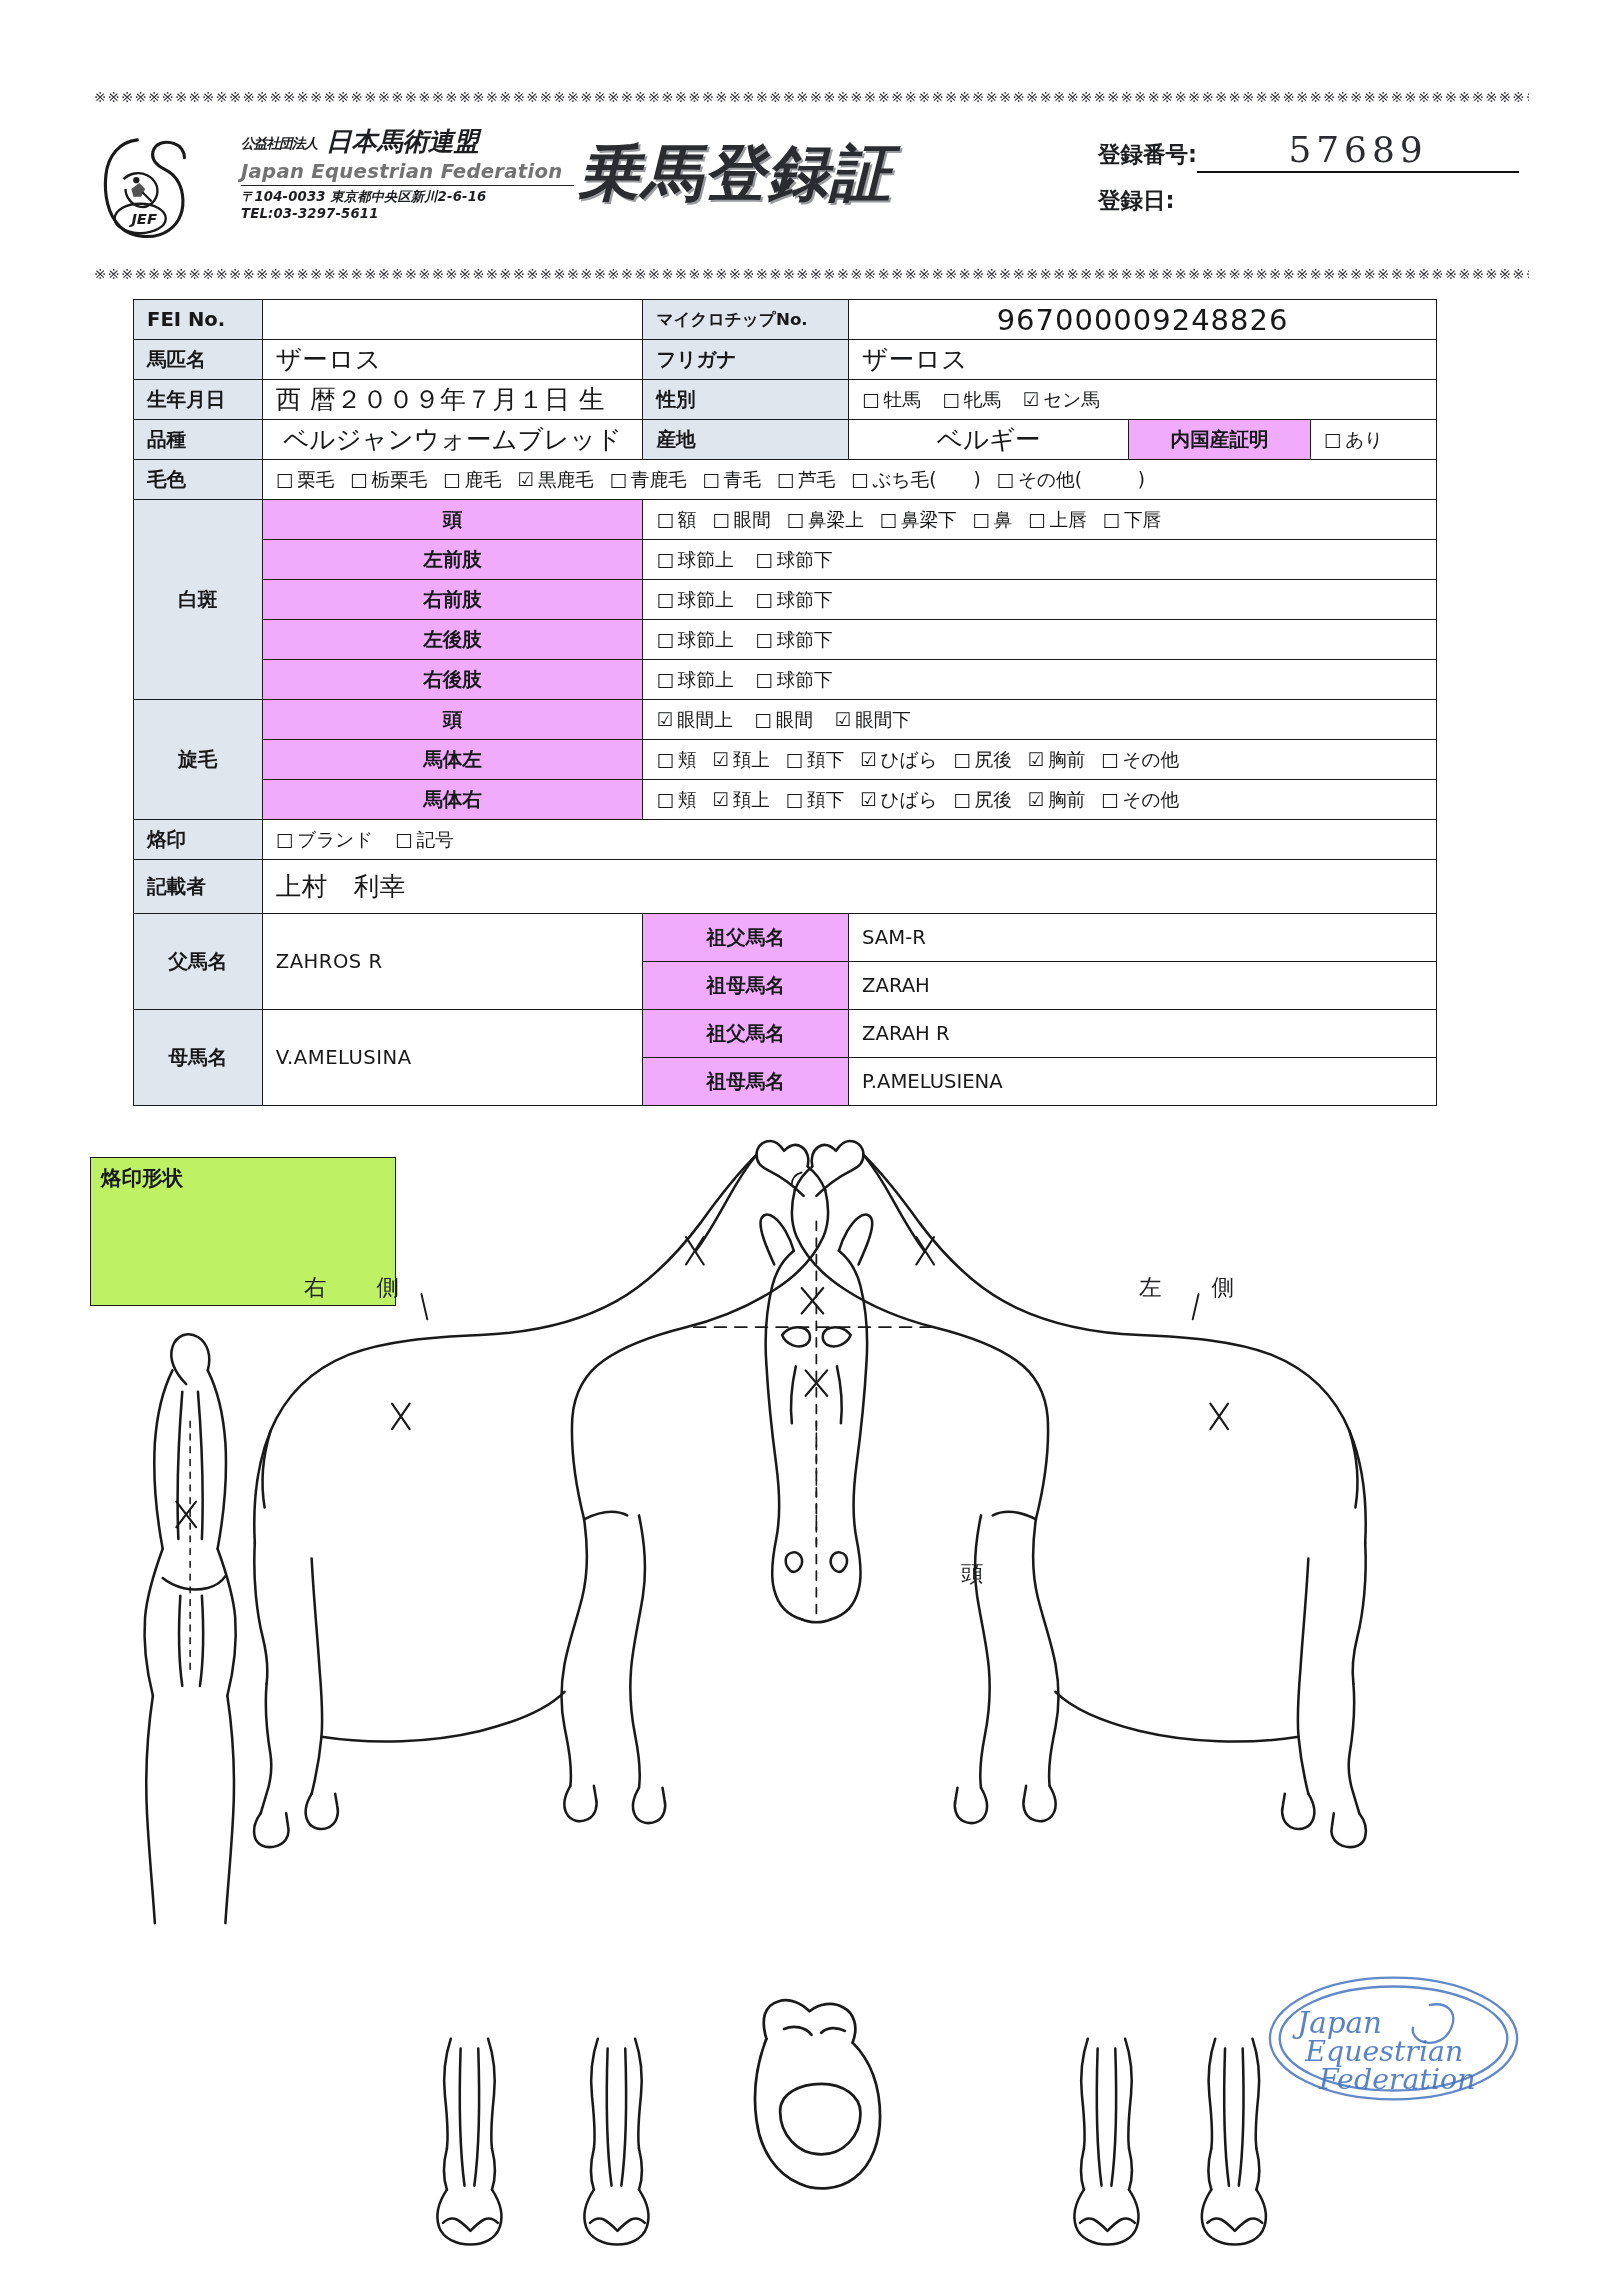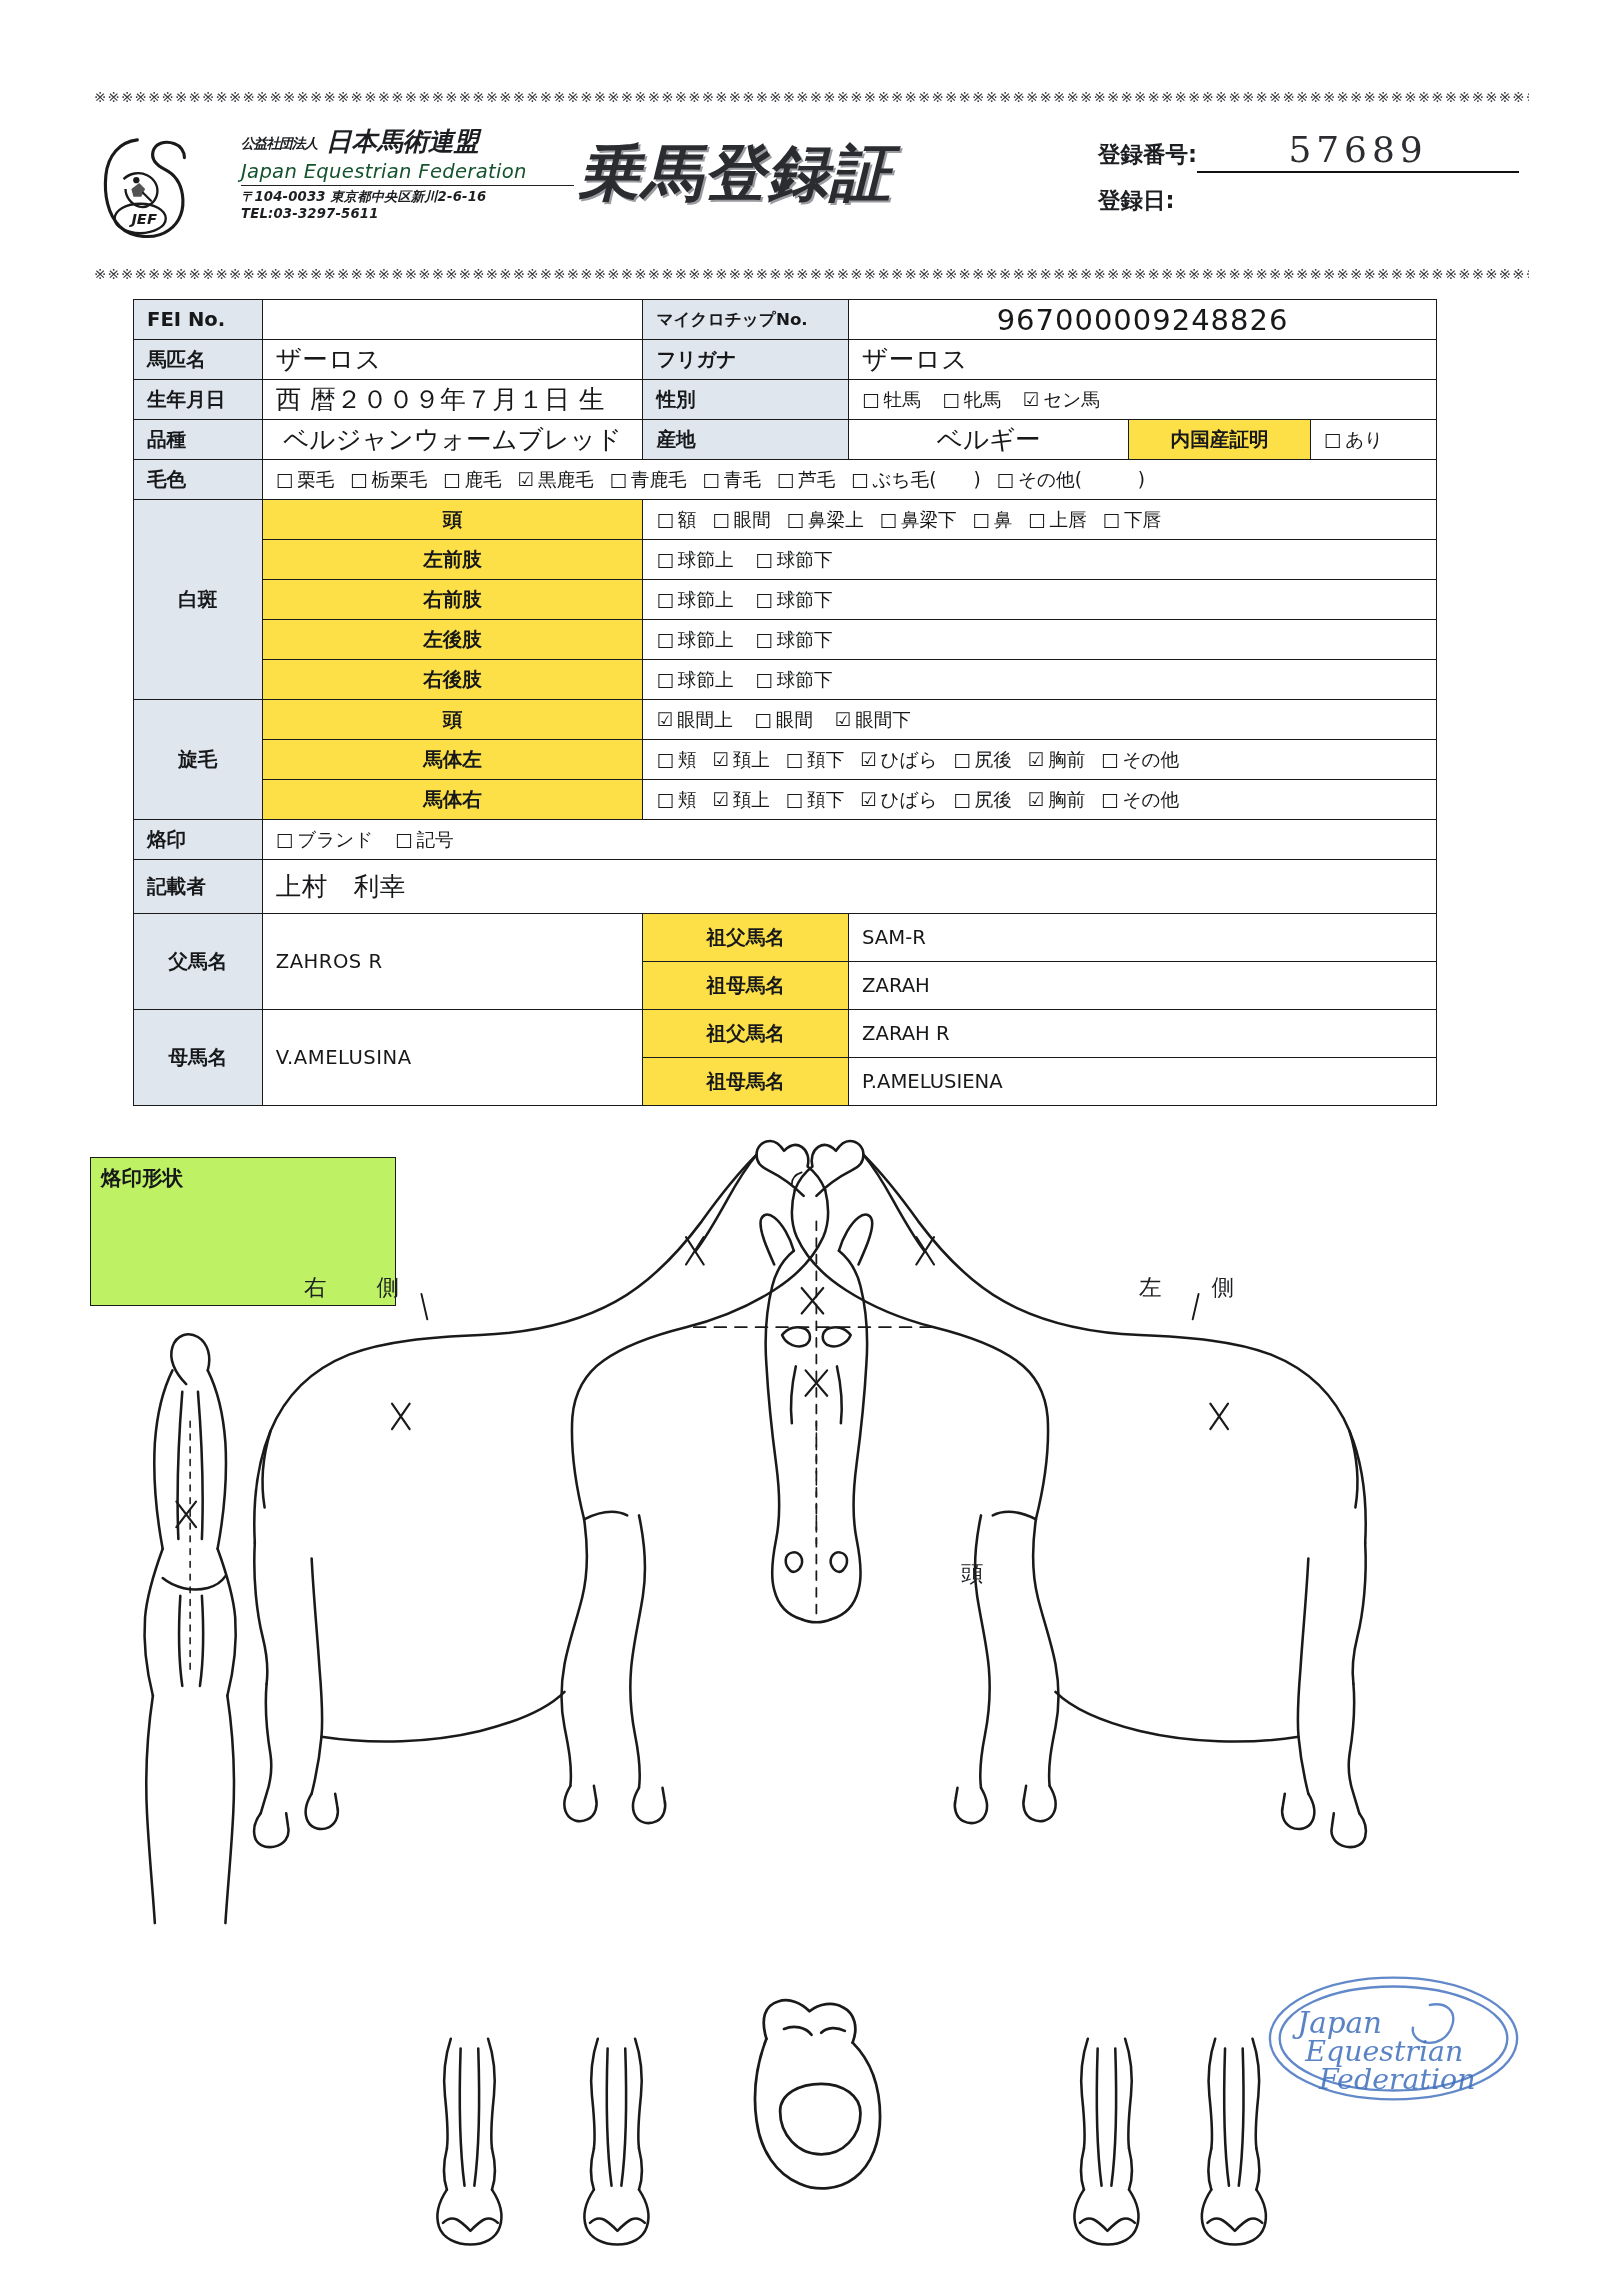--- a/index.html
+++ b/index.html
@@ -19,21 +19,21 @@
   }
   #rule-top{top:90px;}
   #rule-bottom{top:267px;}
 
   
   .masthead{position:absolute;left:94px;top:118px;width:1435px;height:137px;}
   .jef-logo{position:absolute;left:0;top:15.7px;width:118px;height:108px;}
   .org-block{position:absolute;left:147px;top:5.9px;width:412px;}
   .org-jp{font-size:25.5px;font-weight:bold;font-style:italic;letter-spacing:0px;color:#1c1e21;white-space:nowrap;}
   .org-jp .pre{font-size:13.7px;letter-spacing:-1px;vertical-align:2px;}
-  .org-en{font-size:19.6px;font-style:italic;font-weight:normal;color:#14532d;margin-top:1px;letter-spacing:0.3px;}
+  .org-en{font-size:19.6px;font-style:italic;font-weight:bold;color:#737373;margin-top:1px;letter-spacing:0.3px;}
   .org-sep{border-top:1.6px solid #222;margin-top:2px;width:333px;}
   .org-addr{font-size:13.2px;font-style:italic;font-weight:bold;color:#1c1e21;margin-top:2px;letter-spacing:0.2px;}
   .org-tel{font-size:13.2px;font-style:italic;font-weight:bold;color:#1c1e21;letter-spacing:0.2px;}
 
   .doc-title{
     position:absolute;left:578px;top:133px;font-size:61px;font-weight:bold;
     font-style:italic;letter-spacing:2px;color:#2a2c30;
     text-shadow:2px 2px 0 #9a9ca0;
   }
 
@@ -47,21 +47,21 @@
   }
   .regval.hand{font-size:32px;letter-spacing:2.9px;font-family:"DejaVu Sans",sans-serif;}
 
   
   .tbl{position:absolute;left:133px;top:299px;width:1304px;border-collapse:collapse;}
   .tbl td{
     border:1.6px solid #1a1a1a;padding:2px 13px;font-size:19.6px;color:#17181a;
     vertical-align:middle;height:35px;
   }
   .tbl td.hd{background:#dfe6ee;font-weight:bold;text-align:left;white-space:nowrap;}
-  .tbl td.hdc{background:#fde047;font-weight:bold;text-align:center;white-space:nowrap;}
+  .tbl td.hdc{background:#f0abfc;font-weight:bold;text-align:center;white-space:nowrap;}
   .tbl td.val{font-size:25.5px;letter-spacing:0.5px;}
   .tbl td.valbig{font-size:29px;text-align:center;letter-spacing:1px;}
   .tbl td.valc{font-size:25.5px;text-align:center;}
   .tbl td.small{font-size:16.7px;}
   .tbl td.chk{font-size:18.6px;}
   .cbox{display:inline-block;margin-right:3.9px;}
   .nowrap{white-space:nowrap;}
   .pad-l{padding-left:9.8px;}
   .name-latin{font-size:29px;letter-spacing:0.5px;padding-left:9.8px;}
   .ped-val{font-size:22.5px;padding-left:9.8px;}

